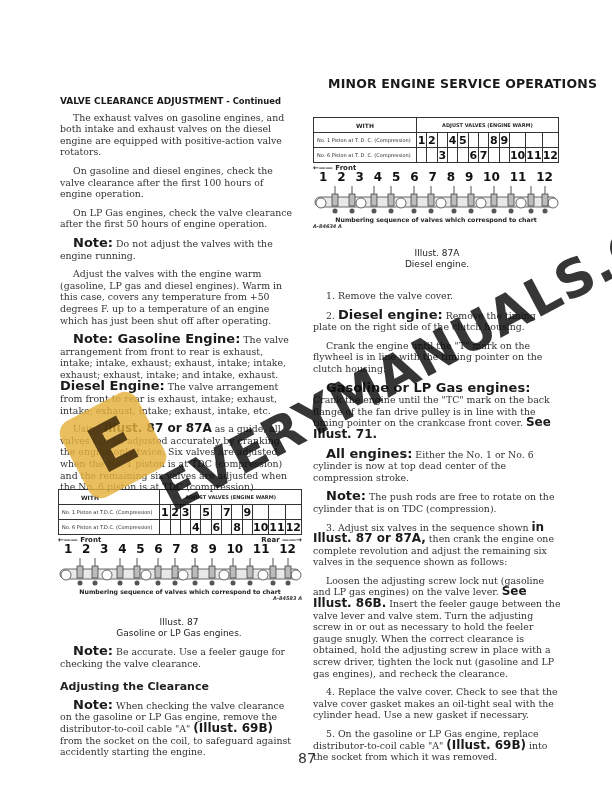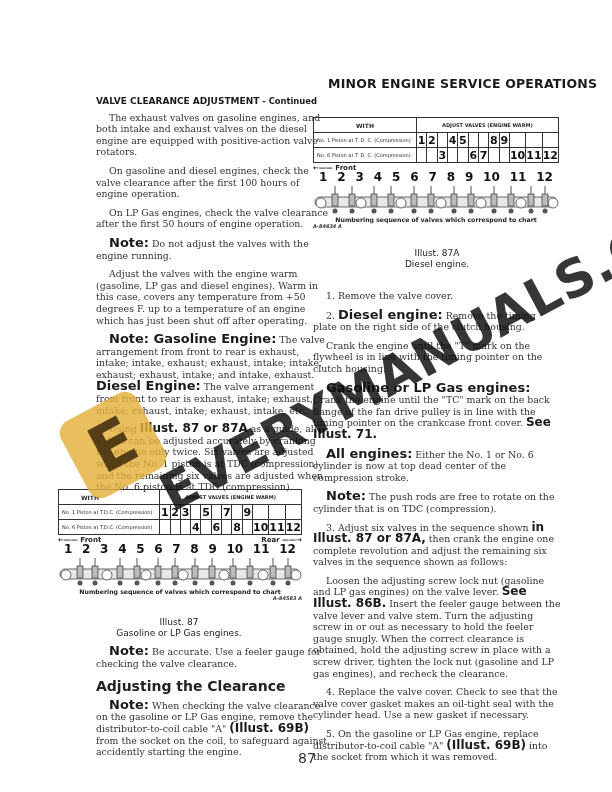--- a/index.html
+++ b/index.html
@@ -1,24 +1,24 @@
 <!DOCTYPE html>
 <html><head>
 <meta charset="utf-8">
 <style>
   html, body { margin:0; padding:0; }
   body { width:612px; height:792px; background:#ffffff; position:relative; overflow:hidden; color:#2a2a2a; }
   .page { position:absolute; left:0; top:0; width:612px; height:792px; }
   .header { position:absolute; left:328px; top:76px; font-family:"DejaVu Sans", sans-serif; font-weight:bold; font-size:12.5px; letter-spacing:0.2px; color:#1a1a1a;text-align:center; }
   .col { position:absolute; font-family:"DejaVu Serif", serif; font-size:9.4px; line-height:11.6px; color:#333; }
-  .col-left { left:60px; top:96px; width:238px;margin-left:36px; }
+  .col-left { left:60px; top:96px; width:238px; }
   .col-right { left:313px; top:110px; width:248px; }
   .section-title { font-family:"DejaVu Sans", sans-serif; font-weight:bold; font-size:9px; color:#1a1a1a; margin:0 0 4px 0; }
   .section-title .cont { font-size:8.4px; }
-  .sub-title { font-family:"DejaVu Sans", sans-serif; font-weight:bold; font-size:14px; color:#222; margin:12px 0 6px 0; }
+  .sub-title { font-family:"DejaVu Sans", sans-serif; font-weight:bold; font-size:11px; color:#222; margin:12px 0 6px 0; }
   p { margin:0 0 7px 0; text-indent:13px; text-align:left; }
   .lab { font-family:"DejaVu Sans", sans-serif; font-weight:bold; font-size:13px; color:#1a1a1a; }
   .ref { font-family:"DejaVu Sans", sans-serif; font-weight:bold; font-size:12px; color:#1a1a1a; }
   
   .figure { position:absolute; }
   .fig-table { border-collapse:collapse; font-family:"DejaVu Sans", sans-serif; }
   .fig-table td { border:1px solid #333; padding:0; height:14px; }
   .fig-table .hdr td { height:14px; font-size:6px; font-weight:bold; }
   .fig-table .rowlabel { font-size:5px; padding:0 3px; white-space:nowrap; width:98px; }
   .fig-table .num { font-size:11px; font-weight:bold; text-align:center; width:11px; color:#111; }

